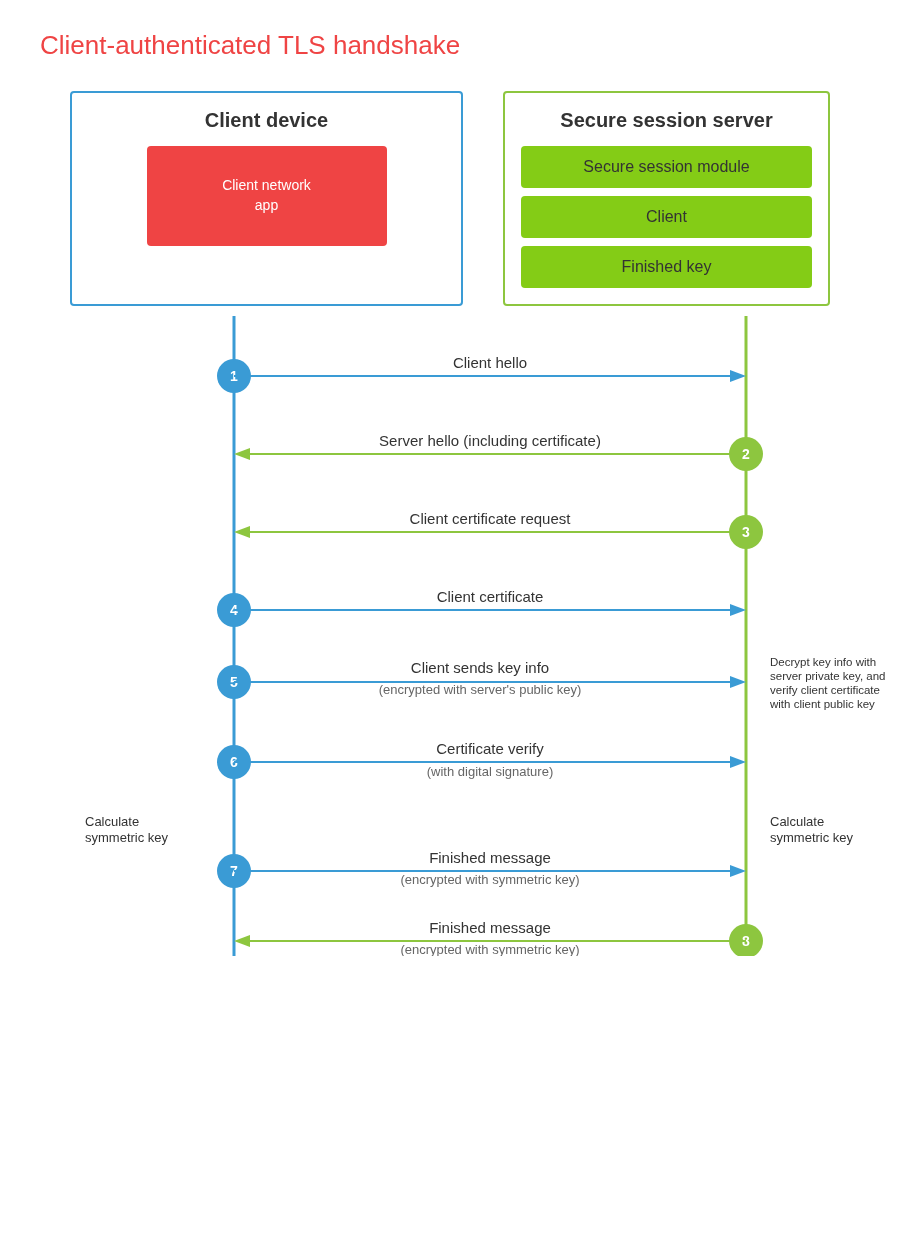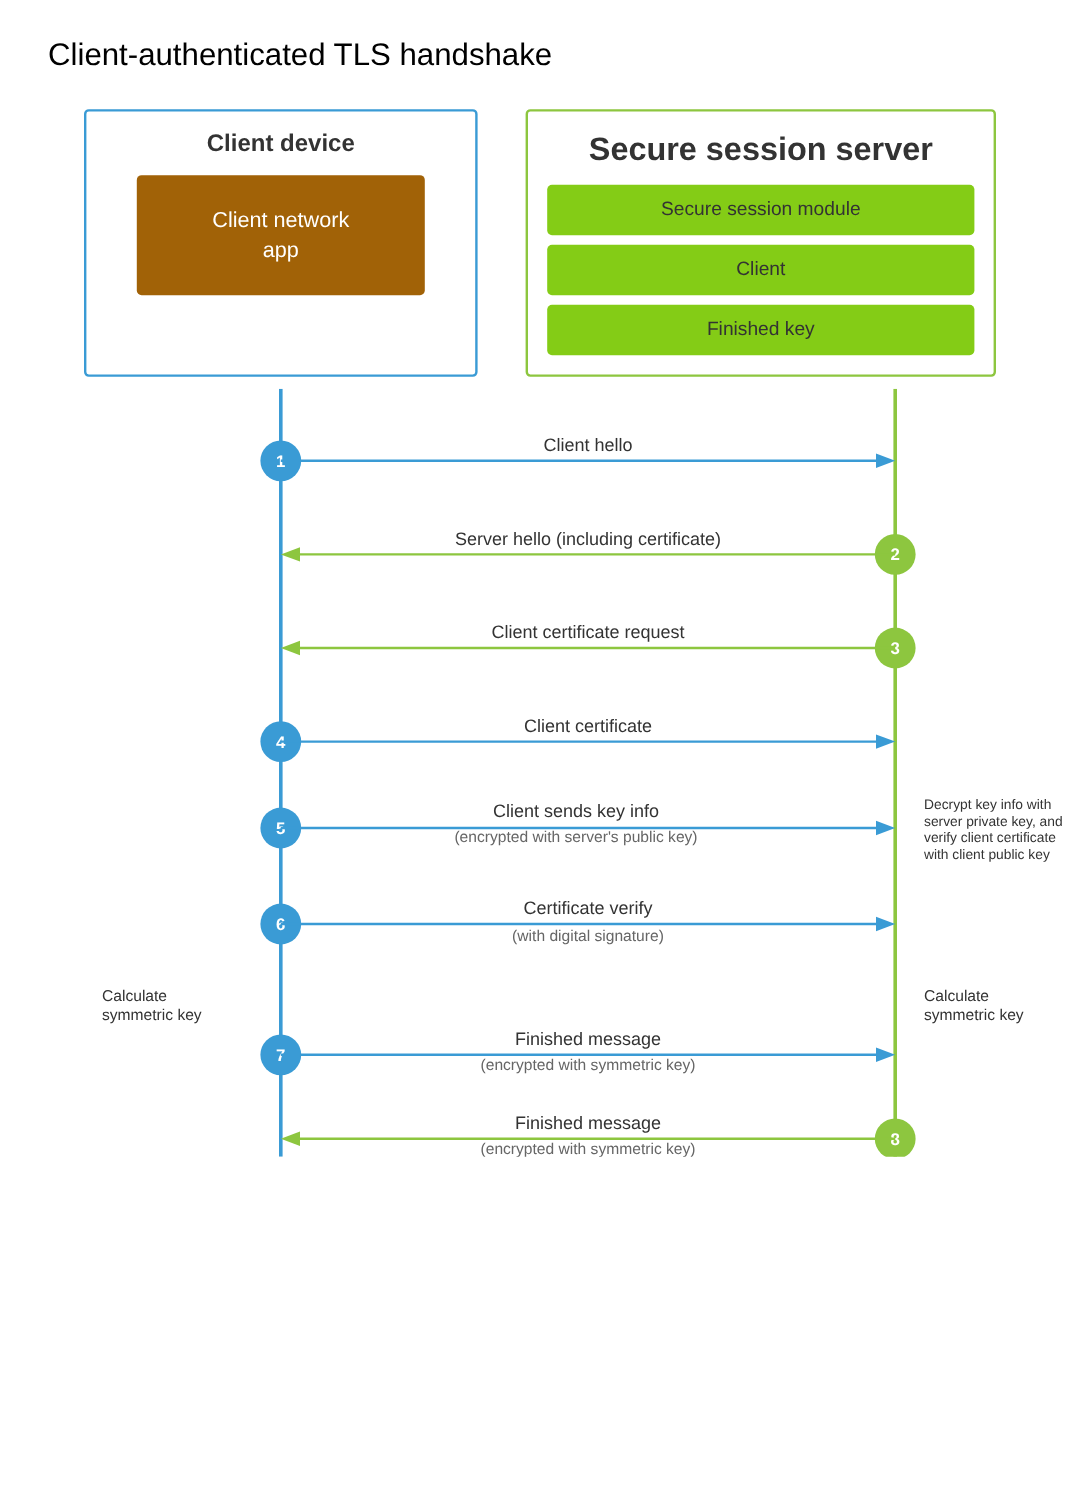--- a/index.html
+++ b/index.html
@@ -8,76 +8,76 @@
       font-family: 'Segoe UI', Arial, sans-serif;
       width: 900px;
       min-height: 1256px;
       padding: 30px 40px;
       color: #333;
     }
 
     .page-title {
       font-size: 26px;
       font-weight: 300;
-      color: #000000;
+      color: #ef4444;
       margin-bottom: 30px;
     }
 
     
     .top-section {
       display: flex;
       gap: 40px;
       margin-bottom: 10px;
       padding: 0 30px;
     }
 
     .client-box {
       border: 2px solid #3a9bd5;
       border-radius: 4px;
-      width: 328px;
+      width: 393px;
       padding: 16px;
       display: flex;
       flex-direction: column;
       align-items: center;
     }
 
     .client-box-title {
       font-size: 20px;
       font-weight: 700;
       color: #333;
       margin-bottom: 14px;
       text-align: center;
     }
 
     .client-app-box {
-      background: #a16207;
+      background: #ef4444;
       border-radius: 4px;
       width: 240px;
       height: 100px;
       display: flex;
       align-items: center;
       justify-content: center;
       color: #fff;
-      font-size: 18px;
+      font-size: 14px;
       text-align: center;
       line-height: 1.4;
     }
 
     .server-box {
       border: 2px solid #8dc63f;
       border-radius: 4px;
       flex: 1;
       padding: 16px;
       display: flex;
       flex-direction: column;
       align-items: center;
     }
 
     .server-box-title {
-      font-size: 27px;
+      font-size: 20px;
       font-weight: 700;
       color: #333;
       margin-bottom: 14px;
       text-align: center;
     }
 
     .server-modules {
       display: flex;
       flex-direction: column;
       gap: 8px;

